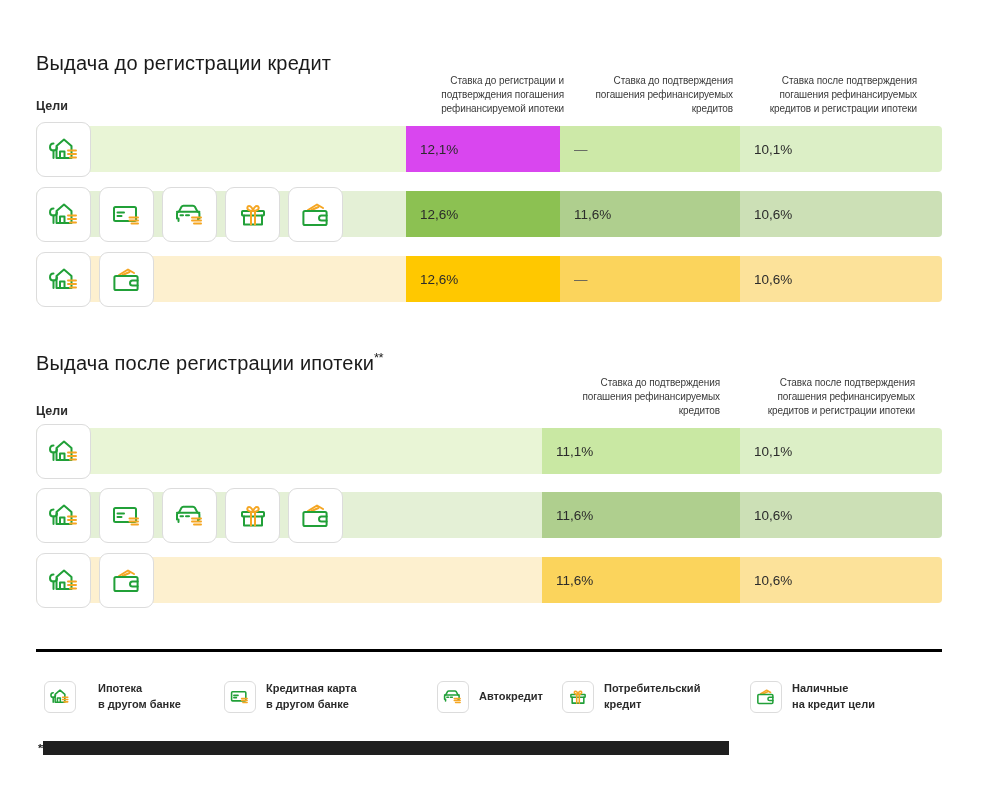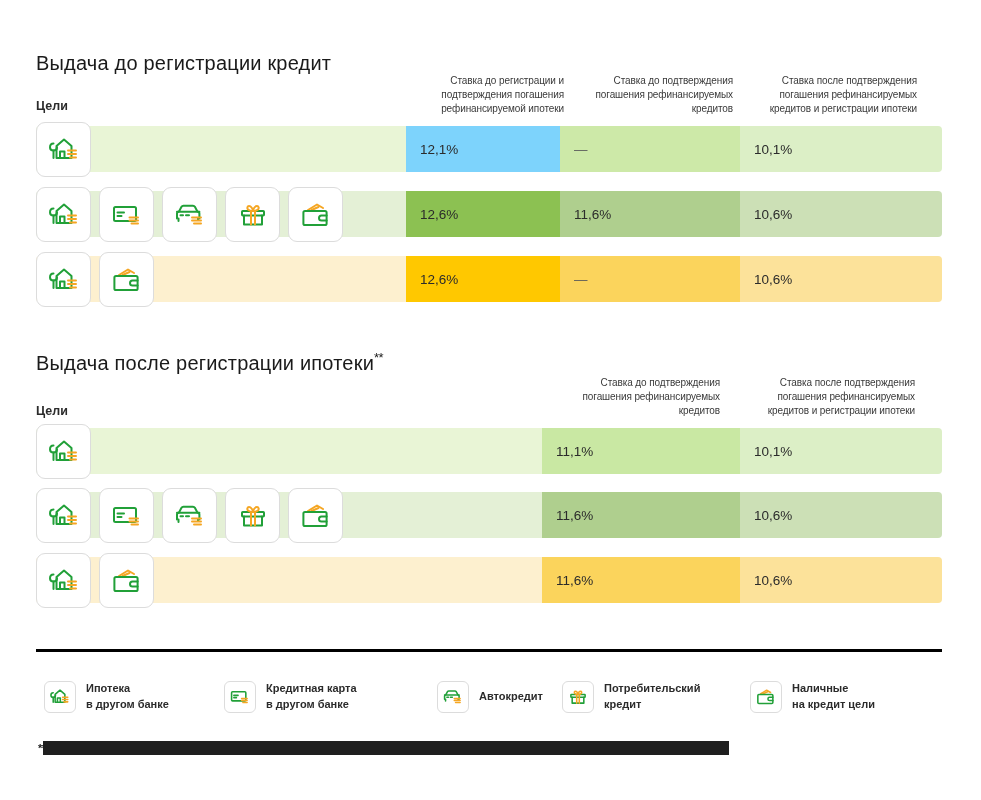--- a/index.html
+++ b/index.html
@@ -126,21 +126,21 @@
 
   <div class="goals-label" style="left:36px; top:99px;">Цели</div>
 
   <div class="col-head" style="left:414px; top:74px; width:150px;">Ставка до регистрации и подтверждения погашения рефинансируемой ипотеки</div>
   <div class="col-head" style="left:583px; top:74px; width:150px;">Ставка до подтверждения погашения рефинансируемых кредитов</div>
   <div class="col-head" style="left:747px; top:74px; width:170px;">Ставка после подтверждения погашения рефинансируемых кредитов и регистрации ипотеки</div>
 
   <div class="row" style="left:36px; top:126px;">
     <div class="row-track" style="width:906px;">
       <div class="seg" style="width:370px; background:#E9F5D6;"></div>
-      <div class="seg" style="width:154px; background:#7dd3fc;">
+      <div class="seg" style="width:154px; background:#d946ef;">
         <span class="seg-label">12,1%</span>
       </div>
       <div class="seg" style="width:180px; background:#CDE9A8;">
         <span class="seg-label dash">—</span>
       </div>
       <div class="seg" style="width:202px; background:#DCEFC6;">
         <span class="seg-label">10,1%</span>
       </div>
     </div>
     <div class="chips">
@@ -451,21 +451,21 @@
           </g>
         </svg>
       </div>
     </div>
   </div>
 
   <div class="divider" style="left:36px; top:649px; width:906px;"></div>
 
   <div class="legend" style="left:44px; top:681px; width:900px;">
 
-    <div class="legend-item" style="width:180px;">
+    <div class="legend-item" style="width:180px;gap:12px;">
       <div class="legend-chip">
         <svg width="22" height="22" viewBox="0 0 34 34">
           <g fill="none" stroke="#21A038" stroke-width="2.4" stroke-linecap="round" stroke-linejoin="round">
             <path d="M9.5 13 L17 6.5 L24.5 13 L24.5 25 L9.5 25 Z"></path>
             <path d="M13 25 L13 18.5 L17.5 18.5 L17.5 25"></path>
             <path d="M6.5 10.5 C3.8 10.5 3 12.7 3 14.3 C3 16.2 4.4 17.6 6.5 17.6 C8.6 17.6 10 16.2 10 14.3"></path>
             <path d="M6.5 17.6 L6.5 25"></path>
           </g>
           <g stroke="#F5A623" stroke-width="2.4" stroke-linecap="round">
             <path d="M21 17.5 H29"></path>

